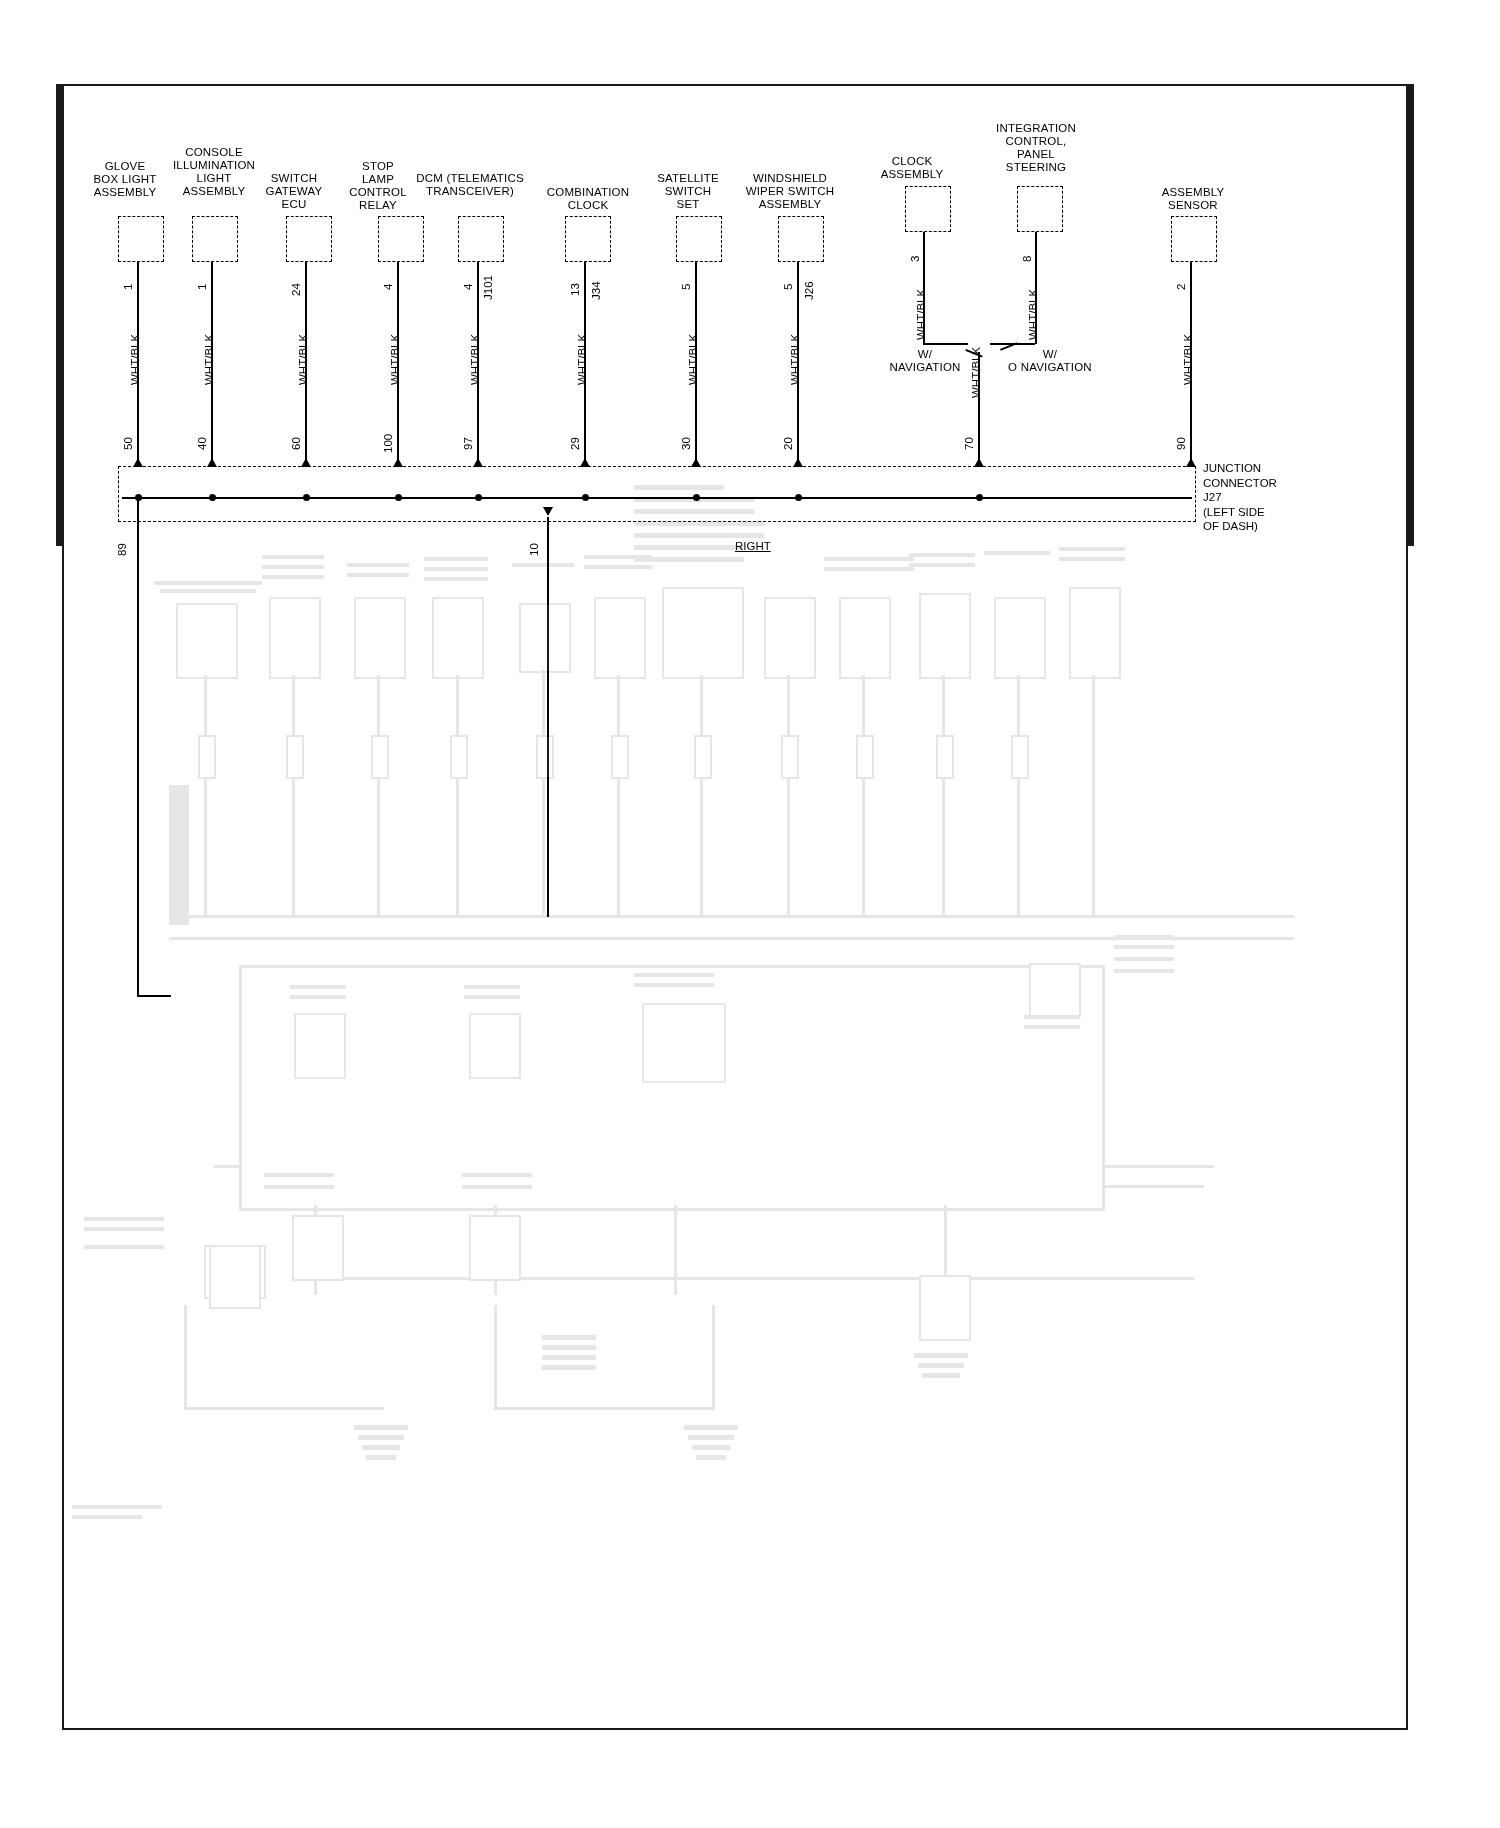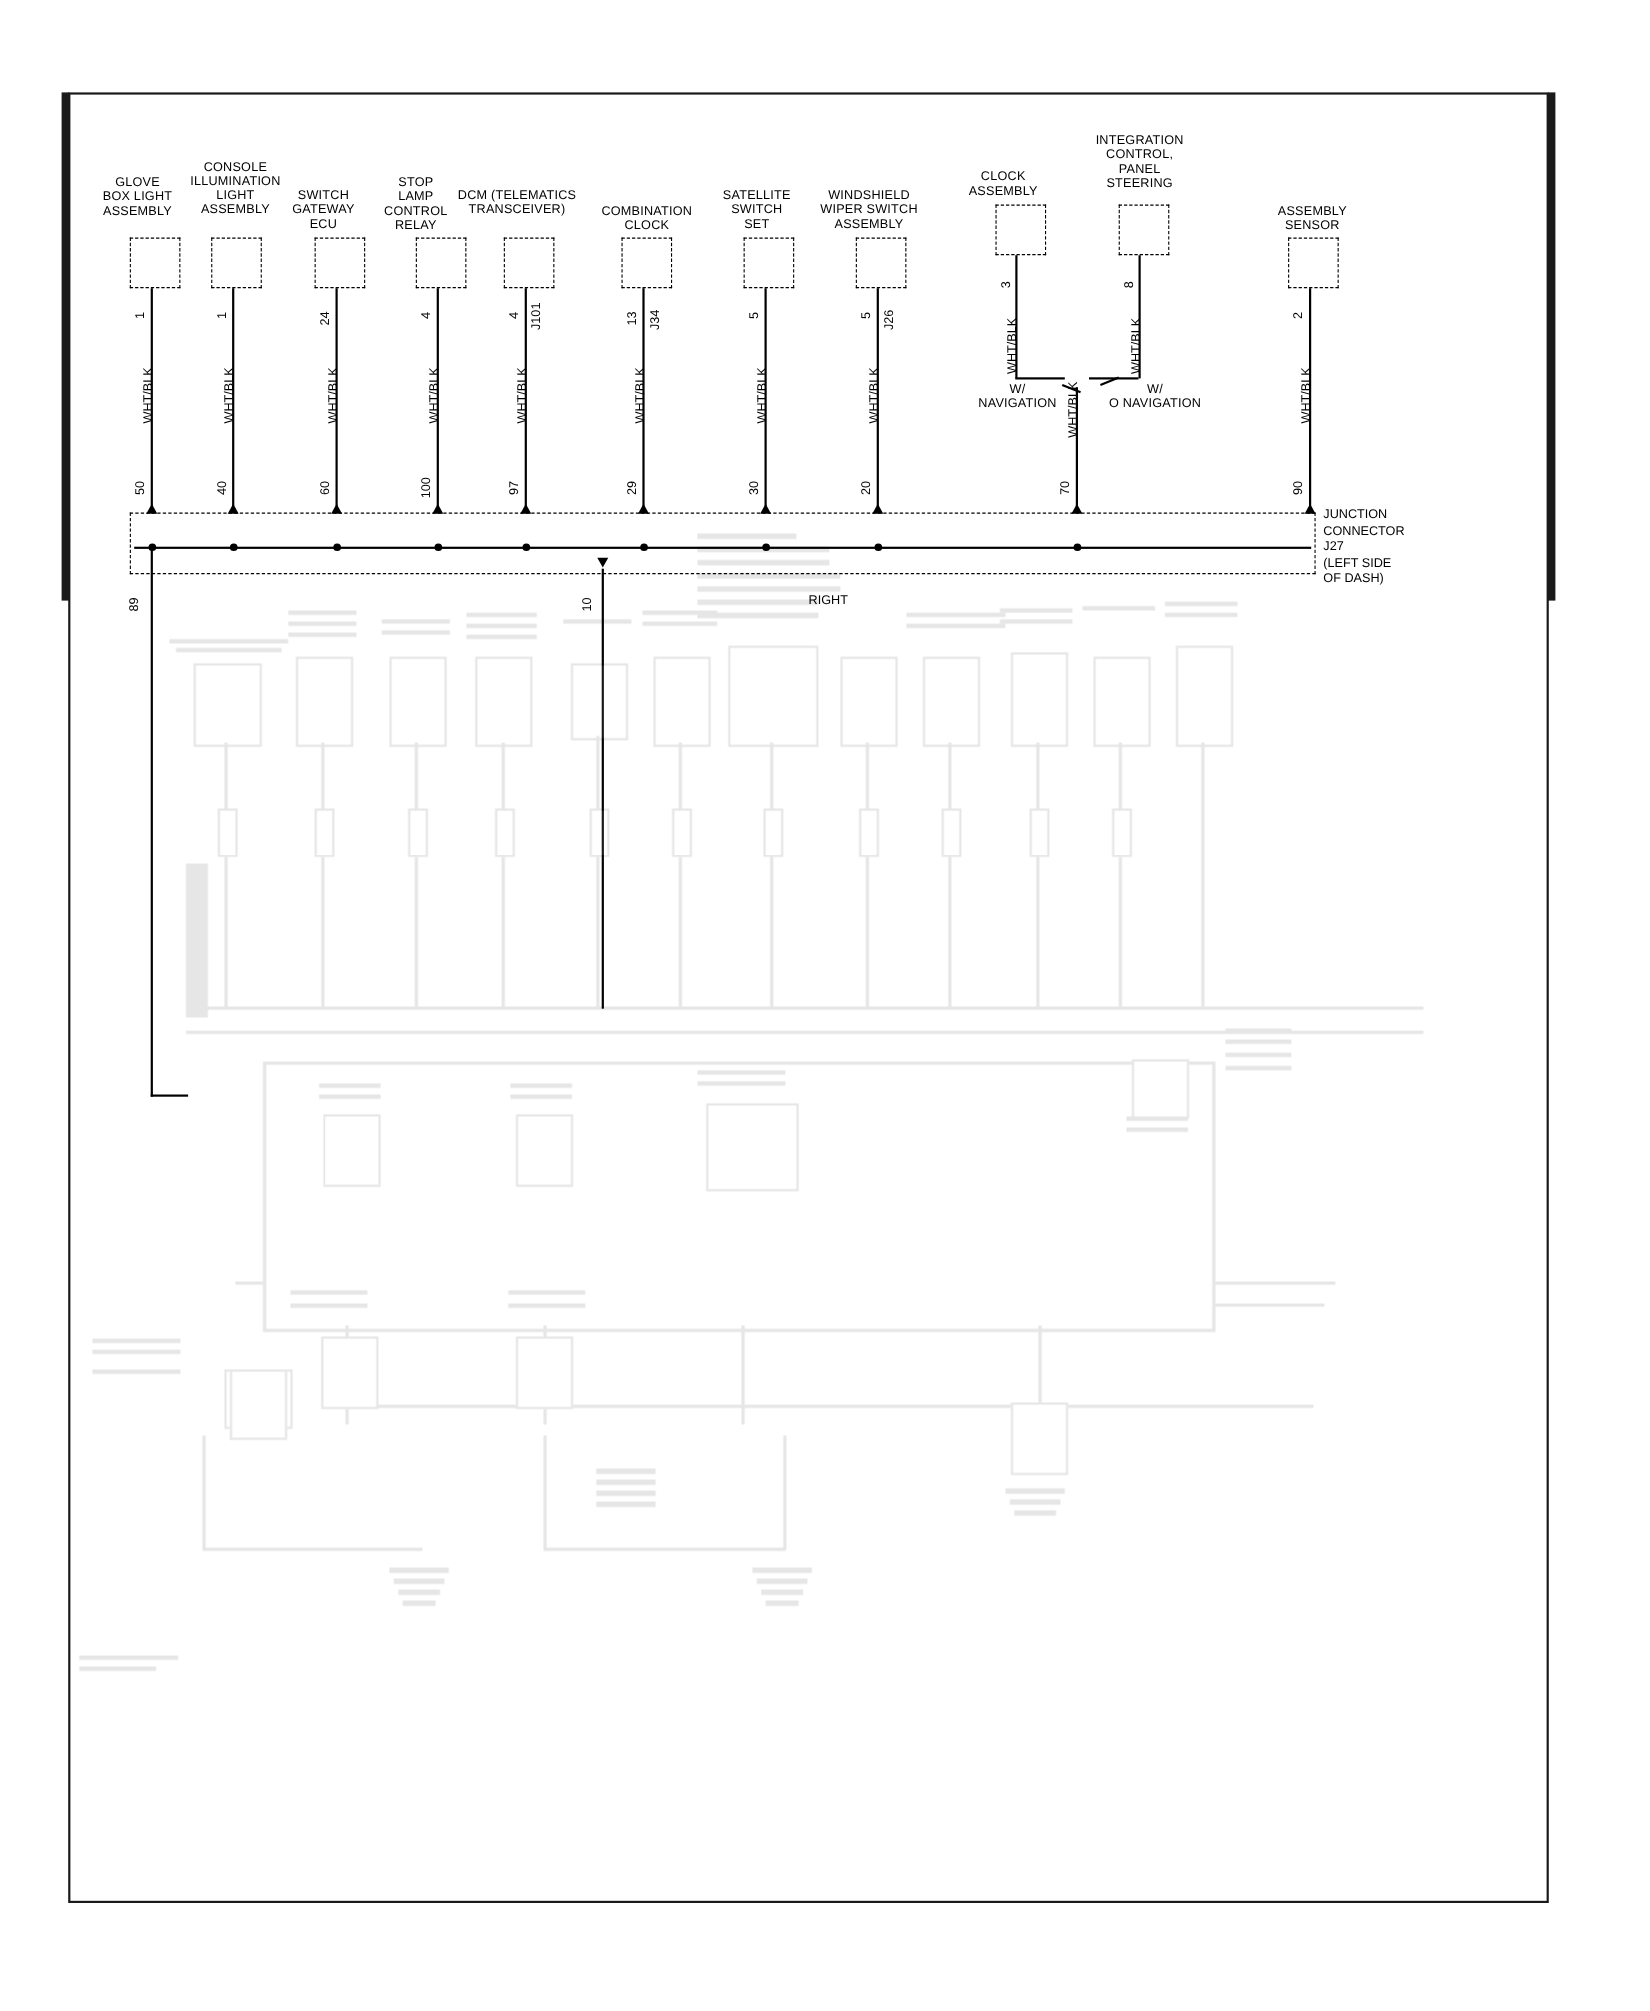--- a/index.html
+++ b/index.html
@@ -283,21 +283,21 @@
 OF DASH)</div>
 
   <div class="vlbl" style="left:116px; top:556px;">89</div>
   <div class="wire" style="left:137px; top:497px; height:500px;"></div>
   <div class="hwire" style="left:137px; top:995px; width:34px;"></div>
 
   <div class="vlbl" style="left:528px; top:556px;">10</div>
   <div class="arrow-down" style="left:543px; top:507px;"></div>
   <div class="wire" style="left:547px; top:517px; height:400px;"></div>
 
-  <div class="right-lbl" style="left:735px; top:540px;">RIGHT</div>
+  <div class="right-lbl" style="left:735px; top:540px;text-decoration:underline;">RIGHT</div>
 
   <div class="ghost-region">
 
     <div class="gline" style="left:105px; top:370px; width:1125px; height:3px;"></div>
     <div class="gline" style="left:105px; top:392px; width:1125px; height:3px;"></div>
     <div class="gline" style="left:150px; top:620px; width:1000px; height:3px;"></div>
     <div class="gline" style="left:180px; top:640px; width:960px; height:3px;"></div>
     <div class="gline" style="left:230px; top:732px; width:900px; height:3px;"></div>
     <div class="gline" style="left:105px; top:240px; width:20px; height:140px;"></div>
 

